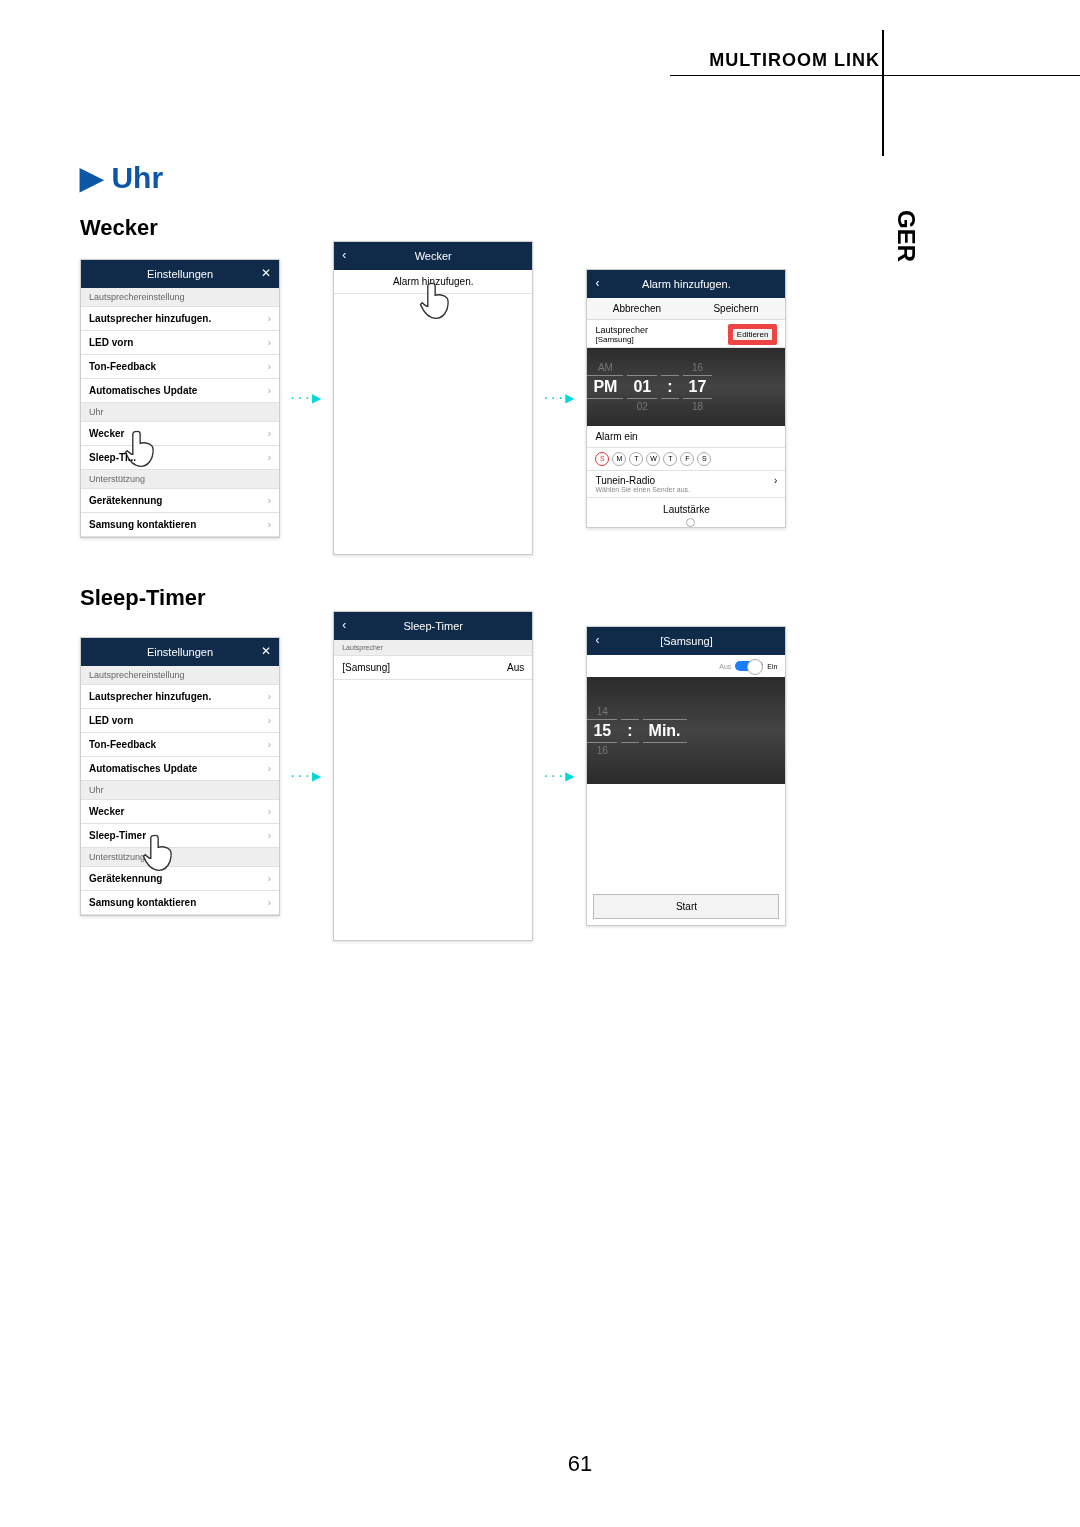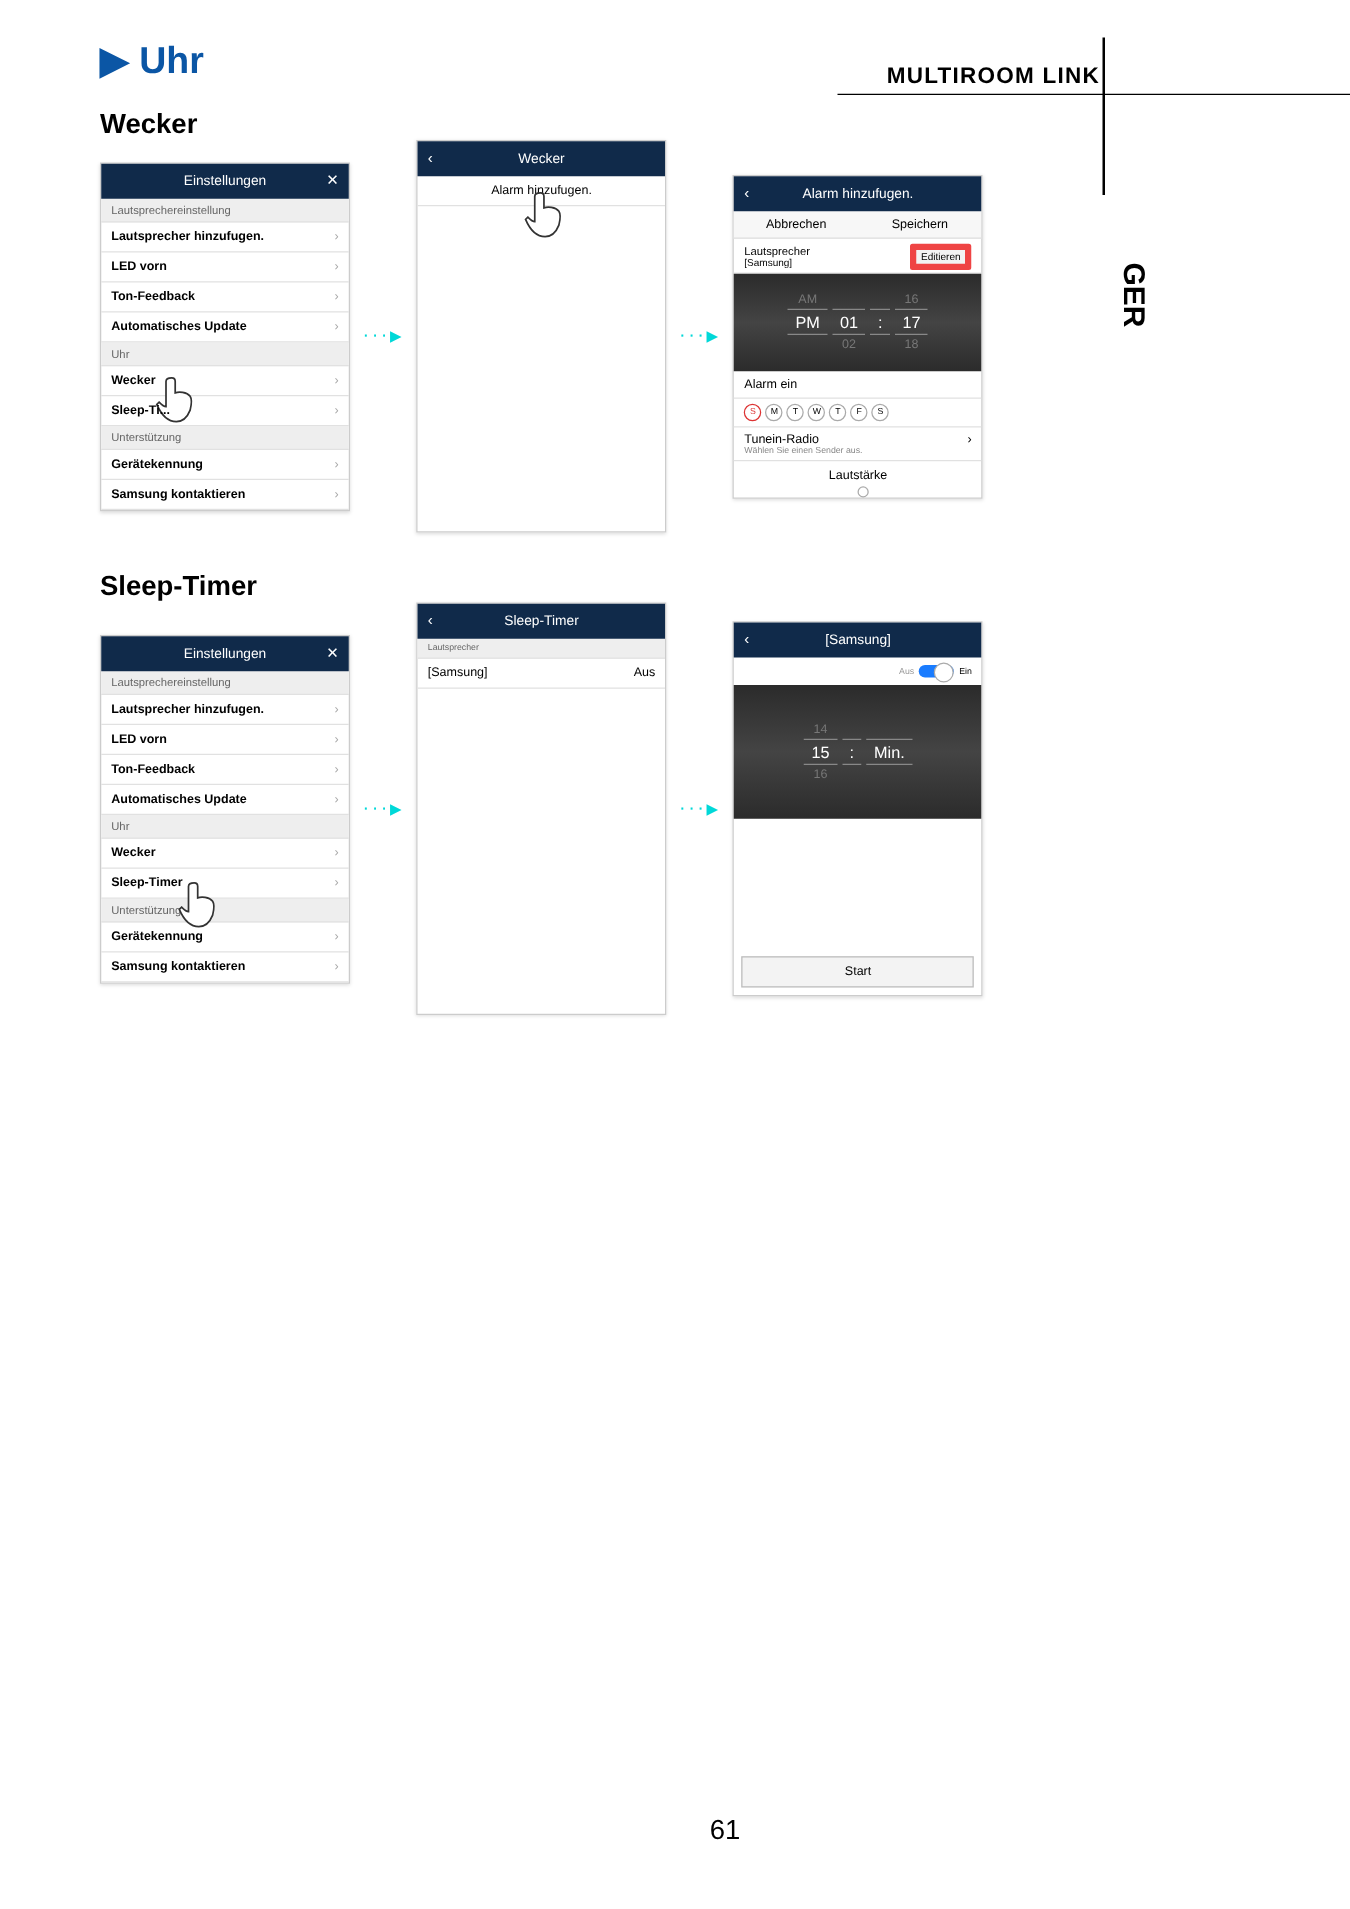--- a/index.html
+++ b/index.html
@@ -2,44 +2,44 @@
 <html><head>
 <meta charset="utf-8">
 <style>
   * { box-sizing: border-box; margin: 0; padding: 0; }
   body { font-family: Arial, sans-serif; background: #fff; width: 1080px; height: 1527px; position: relative; }
   .page { padding: 30px 80px 0 80px; }
   .header-bar { position: absolute; top: 50px; right: 0; width: 410px; border-bottom: 1px solid #000; padding-bottom: 4px; font-weight: bold; }
   .header-text { text-align: right; font-size: 18px; letter-spacing: 1px; padding-right: 200px; }
   .side-tab { position: absolute; right: 196px; top: 30px; width: 2px; height: 126px; background: #000; }
   .ger-label { position: absolute; right: 160px; top: 210px; font-size: 24px; font-weight: bold; writing-mode: vertical-rl; }
-  .main-title { font-size: 30px; font-weight: bold; color: #0b56a5; }
+  .main-title { font-size: 30px; font-weight: bold; color: #0b56a5; margin-top: 130px; }
   .chev { color: #0b56a5; }
   .section-title { font-size: 22px; font-weight: bold; margin-top: 20px; }
   .section-desc { font-size: 21px; margin-top: 12px; margin-bottom: 20px; }
   .row { display: flex; align-items: center; gap: 10px; margin-bottom: 30px; }
   .phone { width: 200px; background: #fff; border: 1px solid #ccc; box-shadow: 0 1px 3px rgba(0,0,0,.15); font-size: 10px; display: flex; flex-direction: column; }
   .ph-header { background: #102a4a; color: #fff; height: 28px; display: flex; align-items: center; justify-content: center; position: relative; font-size: 11px; }
   .ph-header .close { position: absolute; right: 8px; top: 6px; font-size: 12px; cursor: pointer; }
   .ph-header .back { position: absolute; left: 8px; top: 6px; font-size: 12px; cursor: pointer; }
   .sec-label { background: #eee; color: #666; padding: 4px 8px; font-size: 9px; border-bottom: 1px solid #e1e1e1; }
   .item { display: flex; justify-content: space-between; align-items: center; padding: 6px 8px; border-bottom: 1px solid #e1e1e1; font-weight: bold; position: relative; cursor: pointer; }
   .item .arr { color: #aaa; font-weight: normal; }
   .arrow-connector { display: flex; align-items: center; color: #00d8d8; font-size: 16px; letter-spacing: 2px; }
   .arrow-connector::after { content: "▶"; color: #00d8d8; font-size: 12px; }
   .phone-body { min-height: 260px; }
   .add-alarm { text-align: center; padding: 6px 0; border-bottom: 1px solid #e1e1e1; cursor: pointer; }
   
   .topbar { display: flex; background: #f7f7f7; border-bottom: 1px solid #ddd; }
   .topbar > div { flex: 1; text-align: center; padding: 5px 0; cursor: pointer; }
   .speaker-row { display: flex; justify-content: space-between; align-items: center; padding: 4px 8px 2px; font-size: 9px; border-bottom: 1px solid #e1e1e1; }
   .edit-btn { border: 5px solid #ef4444; border-radius: 2px; padding: 1px 4px; font-size: 8px; background: #f3f3f3; cursor: pointer; }
-  .wheel { background: linear-gradient(#2b2b2b,#444,#2b2b2b); color: #ddd; height: 78px; display: flex; align-items: center; justify-content: center; gap: 4px; position: relative; }
+  .wheel { background: linear-gradient(#2b2b2b,#444,#2b2b2b); color: #ddd; height: 78px; display: flex; align-items: center; gap: 4px; position: relative; }
   .wheel .col { display: flex; flex-direction: column; align-items: center; font-size: 11px; gap: 2px; }
-  .wheel .sel { border-top: 1px solid #888; border-bottom: 1px solid #888; padding: 2px 6px; color: #fff; font-size: 13px; }
+  .wheel .sel { border-top: 1px solid #888; border-bottom: 1px solid #888; padding: 2px 6px; color: #fff; font-size: 16px; font-weight: bold; }
   .wheel .fade { color: #777; font-size: 10px; }
   .alarm-on { padding: 5px 8px; border-bottom: 1px solid #e1e1e1; }
   .days { display: flex; gap: 3px; padding: 4px 8px; border-bottom: 1px solid #e1e1e1; }
   .day { width: 14px; height: 14px; border: 1px solid #aaa; border-radius: 50%; display: flex; align-items: center; justify-content: center; font-size: 7px; }
   .day.sun { border-color: #d33; color: #d33; }
   .tunein { padding: 4px 8px; border-bottom: 1px solid #e1e1e1; display: flex; justify-content: space-between; }
   .tunein small { display: block; font-size: 7px; color: #888; }
   .vol { padding: 6px 8px; display: flex; align-items: center; gap: 6px; flex-direction: column; }
   .vol-track { flex: 1; height: 3px; background: #ccc; position: relative; border-radius: 2px; }
   .vol-thumb { position: absolute; left: 12%; top: -3px; width: 9px; height: 9px; background: #fff; border: 1px solid #aaa; border-radius: 50%; }

